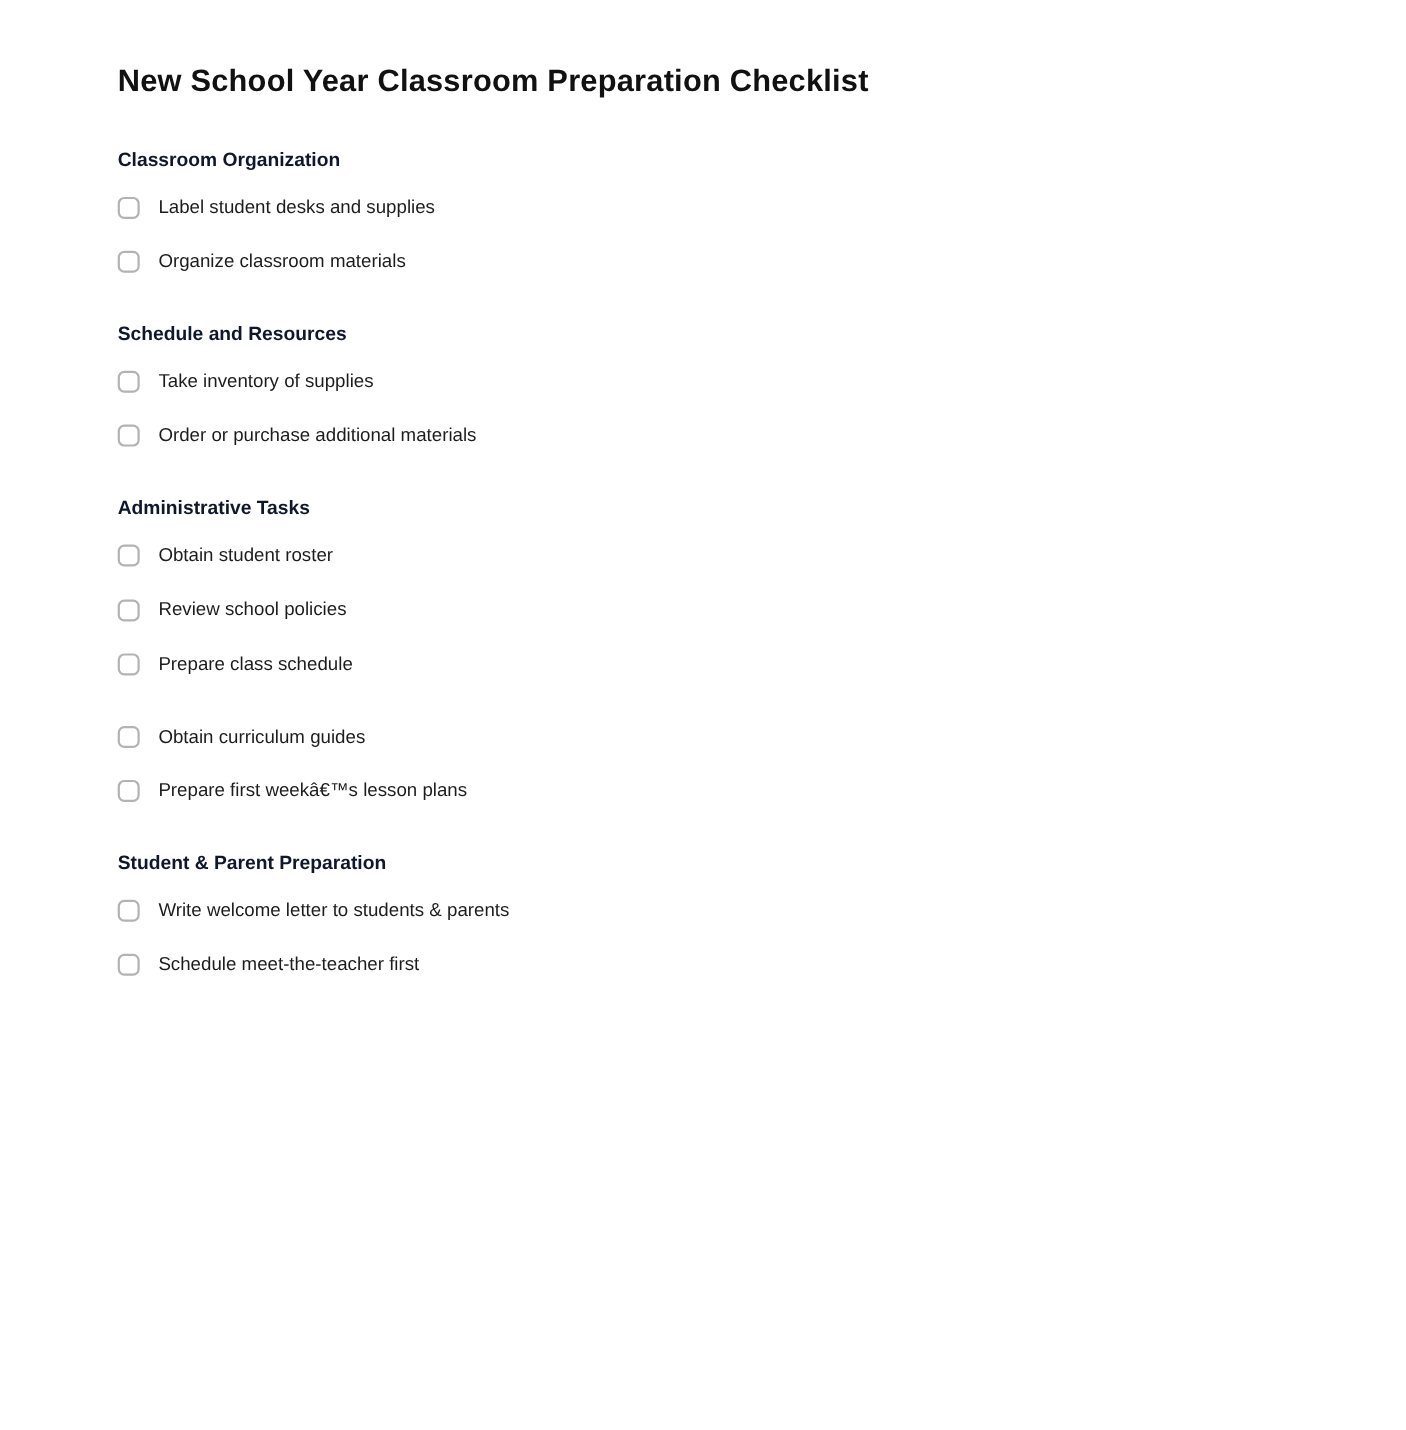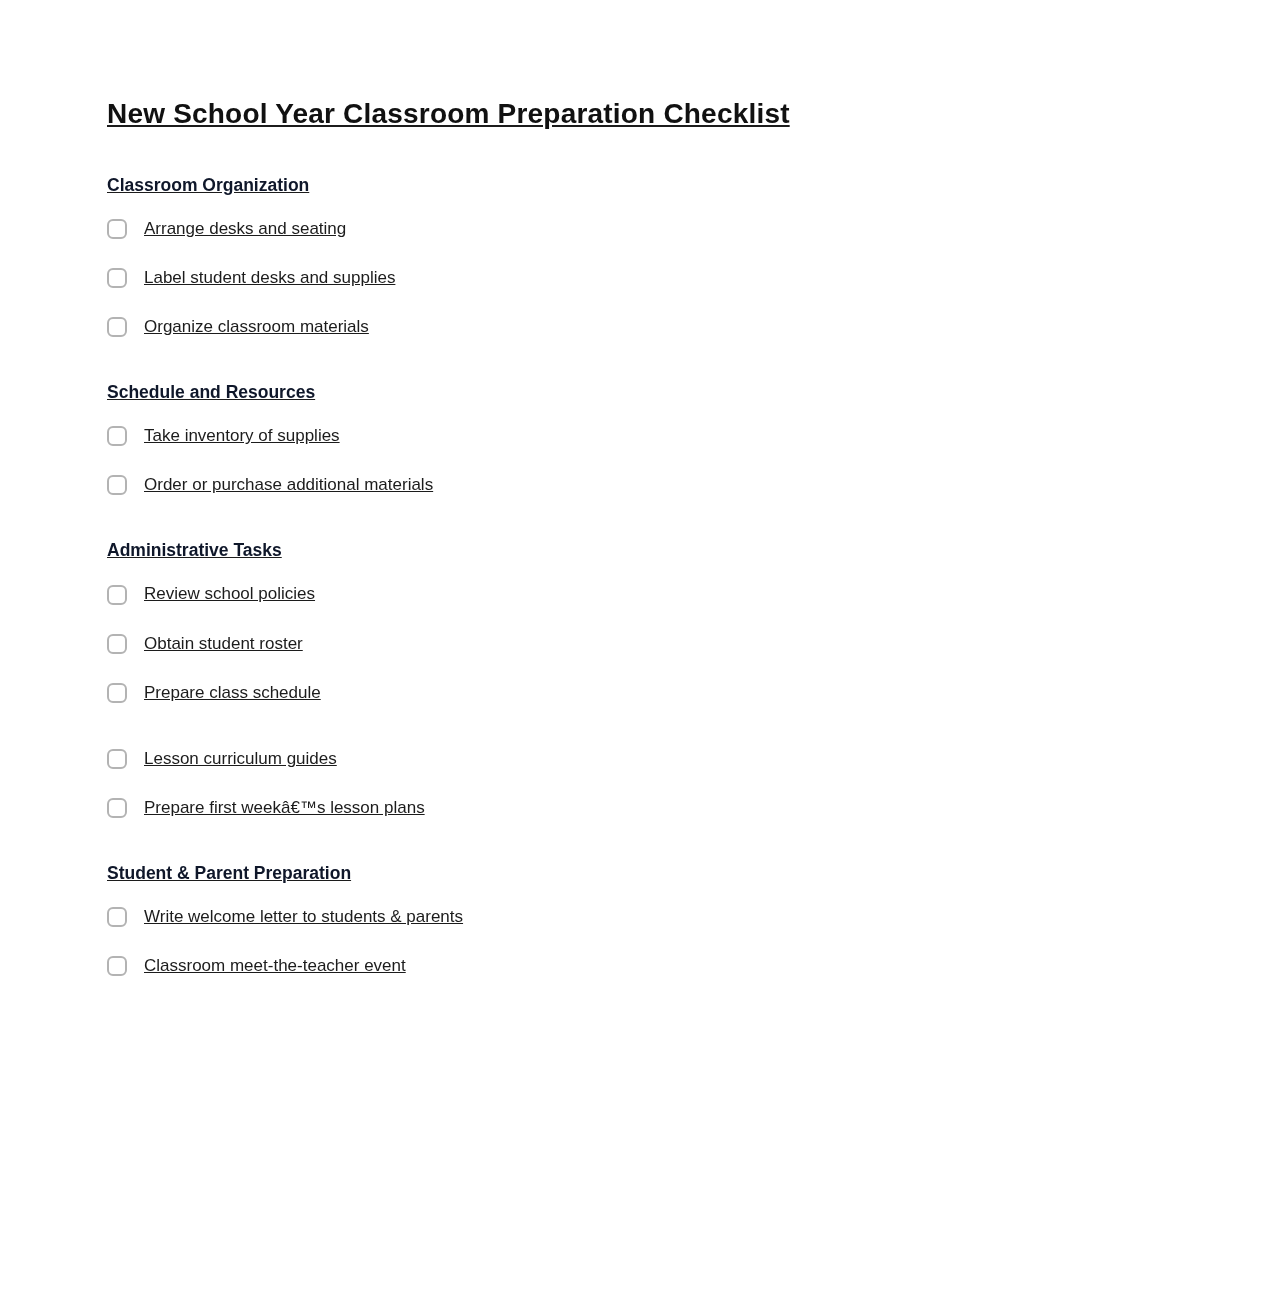--- a/index.html
+++ b/index.html
@@ -8,22 +8,21 @@
     font-family: "Liberation Sans", "DejaVu Sans", sans-serif;
     color: #1c1c1c;
   }
   .page {
     width: 1278px;
     height: 1300px;
     background: #ffffff;
     overflow: hidden;
   }
   .content {
-    padding: 96px 60px 40px 107px;
-    text-decoration: underline;
+    padding: 56px 60px 40px 107px;
   }
   h1.doc-title {
     font-size: 28px;
     font-weight: 700;
     letter-spacing: 0.2px;
     color: #111111;
     line-height: 1.25;
   }
   .section {
     margin-top: 44px;
@@ -61,24 +60,20 @@
 <body>
 
 <div class="page">
   <div class="content">
     <h1 class="doc-title">New School Year Classroom Preparation Checklist</h1>
     <div id="sections">
         <div class="section">
           <div class="section-heading">Classroom Organization</div>
           <div class="check-row">
             <span class="checkbox" role="checkbox" aria-checked="false"></span>
-            <span class="check-label">Arrange desks and seating</span>
-          </div>
-          <div class="check-row">
-            <span class="checkbox" role="checkbox" aria-checked="false"></span>
             <span class="check-label">Label student desks and supplies</span>
           </div>
           <div class="check-row">
             <span class="checkbox" role="checkbox" aria-checked="false"></span>
             <span class="check-label">Organize classroom materials</span>
           </div>
         </div>
         <div class="section">
           <div class="section-heading">Schedule and Resources</div>
           <div class="check-row">
@@ -87,47 +82,47 @@
           </div>
           <div class="check-row">
             <span class="checkbox" role="checkbox" aria-checked="false"></span>
             <span class="check-label">Order or purchase additional materials</span>
           </div>
         </div>
         <div class="section">
           <div class="section-heading">Administrative Tasks</div>
           <div class="check-row">
             <span class="checkbox" role="checkbox" aria-checked="false"></span>
-            <span class="check-label">Review school policies</span>
+            <span class="check-label">Obtain student roster</span>
           </div>
           <div class="check-row">
             <span class="checkbox" role="checkbox" aria-checked="false"></span>
-            <span class="check-label">Obtain student roster</span>
+            <span class="check-label">Review school policies</span>
           </div>
           <div class="check-row">
             <span class="checkbox" role="checkbox" aria-checked="false"></span>
             <span class="check-label">Prepare class schedule</span>
           </div>
         </div>
         <div class="section">
           <div class="check-row">
             <span class="checkbox" role="checkbox" aria-checked="false"></span>
-            <span class="check-label">Lesson curriculum guides</span>
+            <span class="check-label">Obtain curriculum guides</span>
           </div>
           <div class="check-row">
             <span class="checkbox" role="checkbox" aria-checked="false"></span>
             <span class="check-label">Prepare first weekâ€™s lesson plans</span>
           </div>
         </div>
         <div class="section">
           <div class="section-heading">Student &amp; Parent Preparation</div>
           <div class="check-row">
             <span class="checkbox" role="checkbox" aria-checked="false"></span>
             <span class="check-label">Write welcome letter to students &amp; parents</span>
           </div>
           <div class="check-row">
             <span class="checkbox" role="checkbox" aria-checked="false"></span>
-            <span class="check-label">Classroom meet-the-teacher event</span>
+            <span class="check-label">Schedule meet-the-teacher first</span>
           </div>
         </div>
       </div>
   </div>
 </div>
 
 </body></html>

